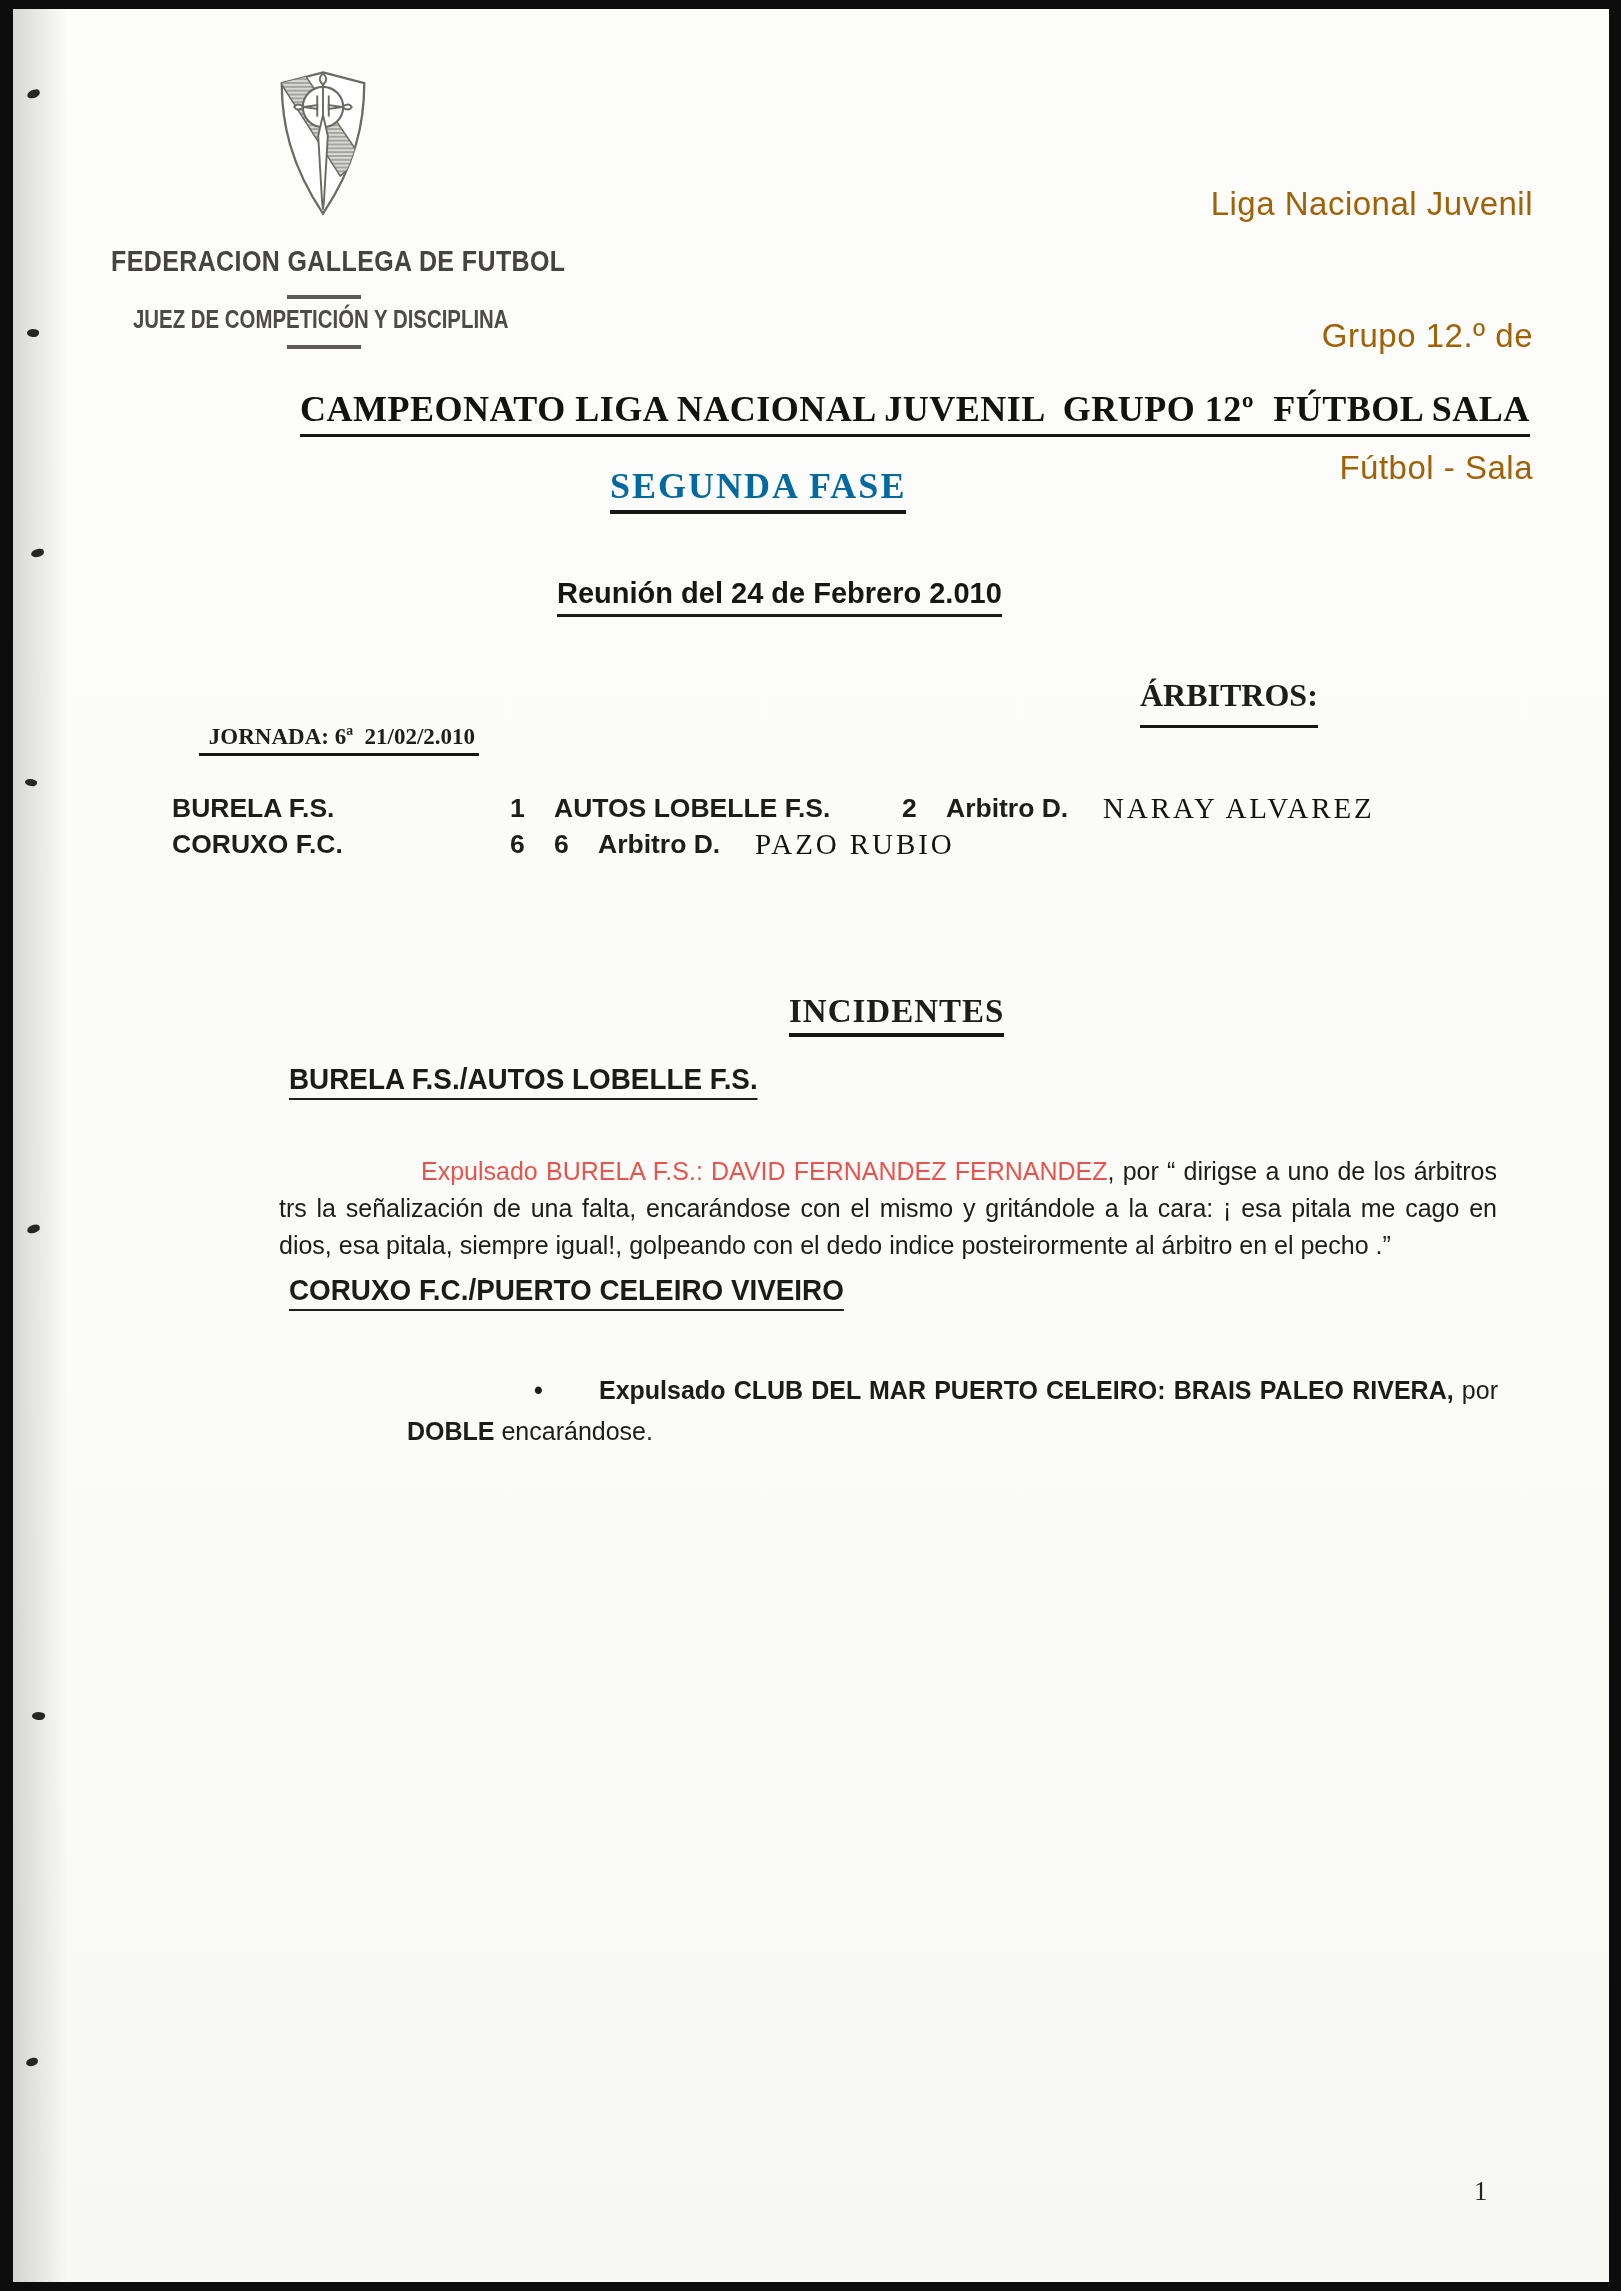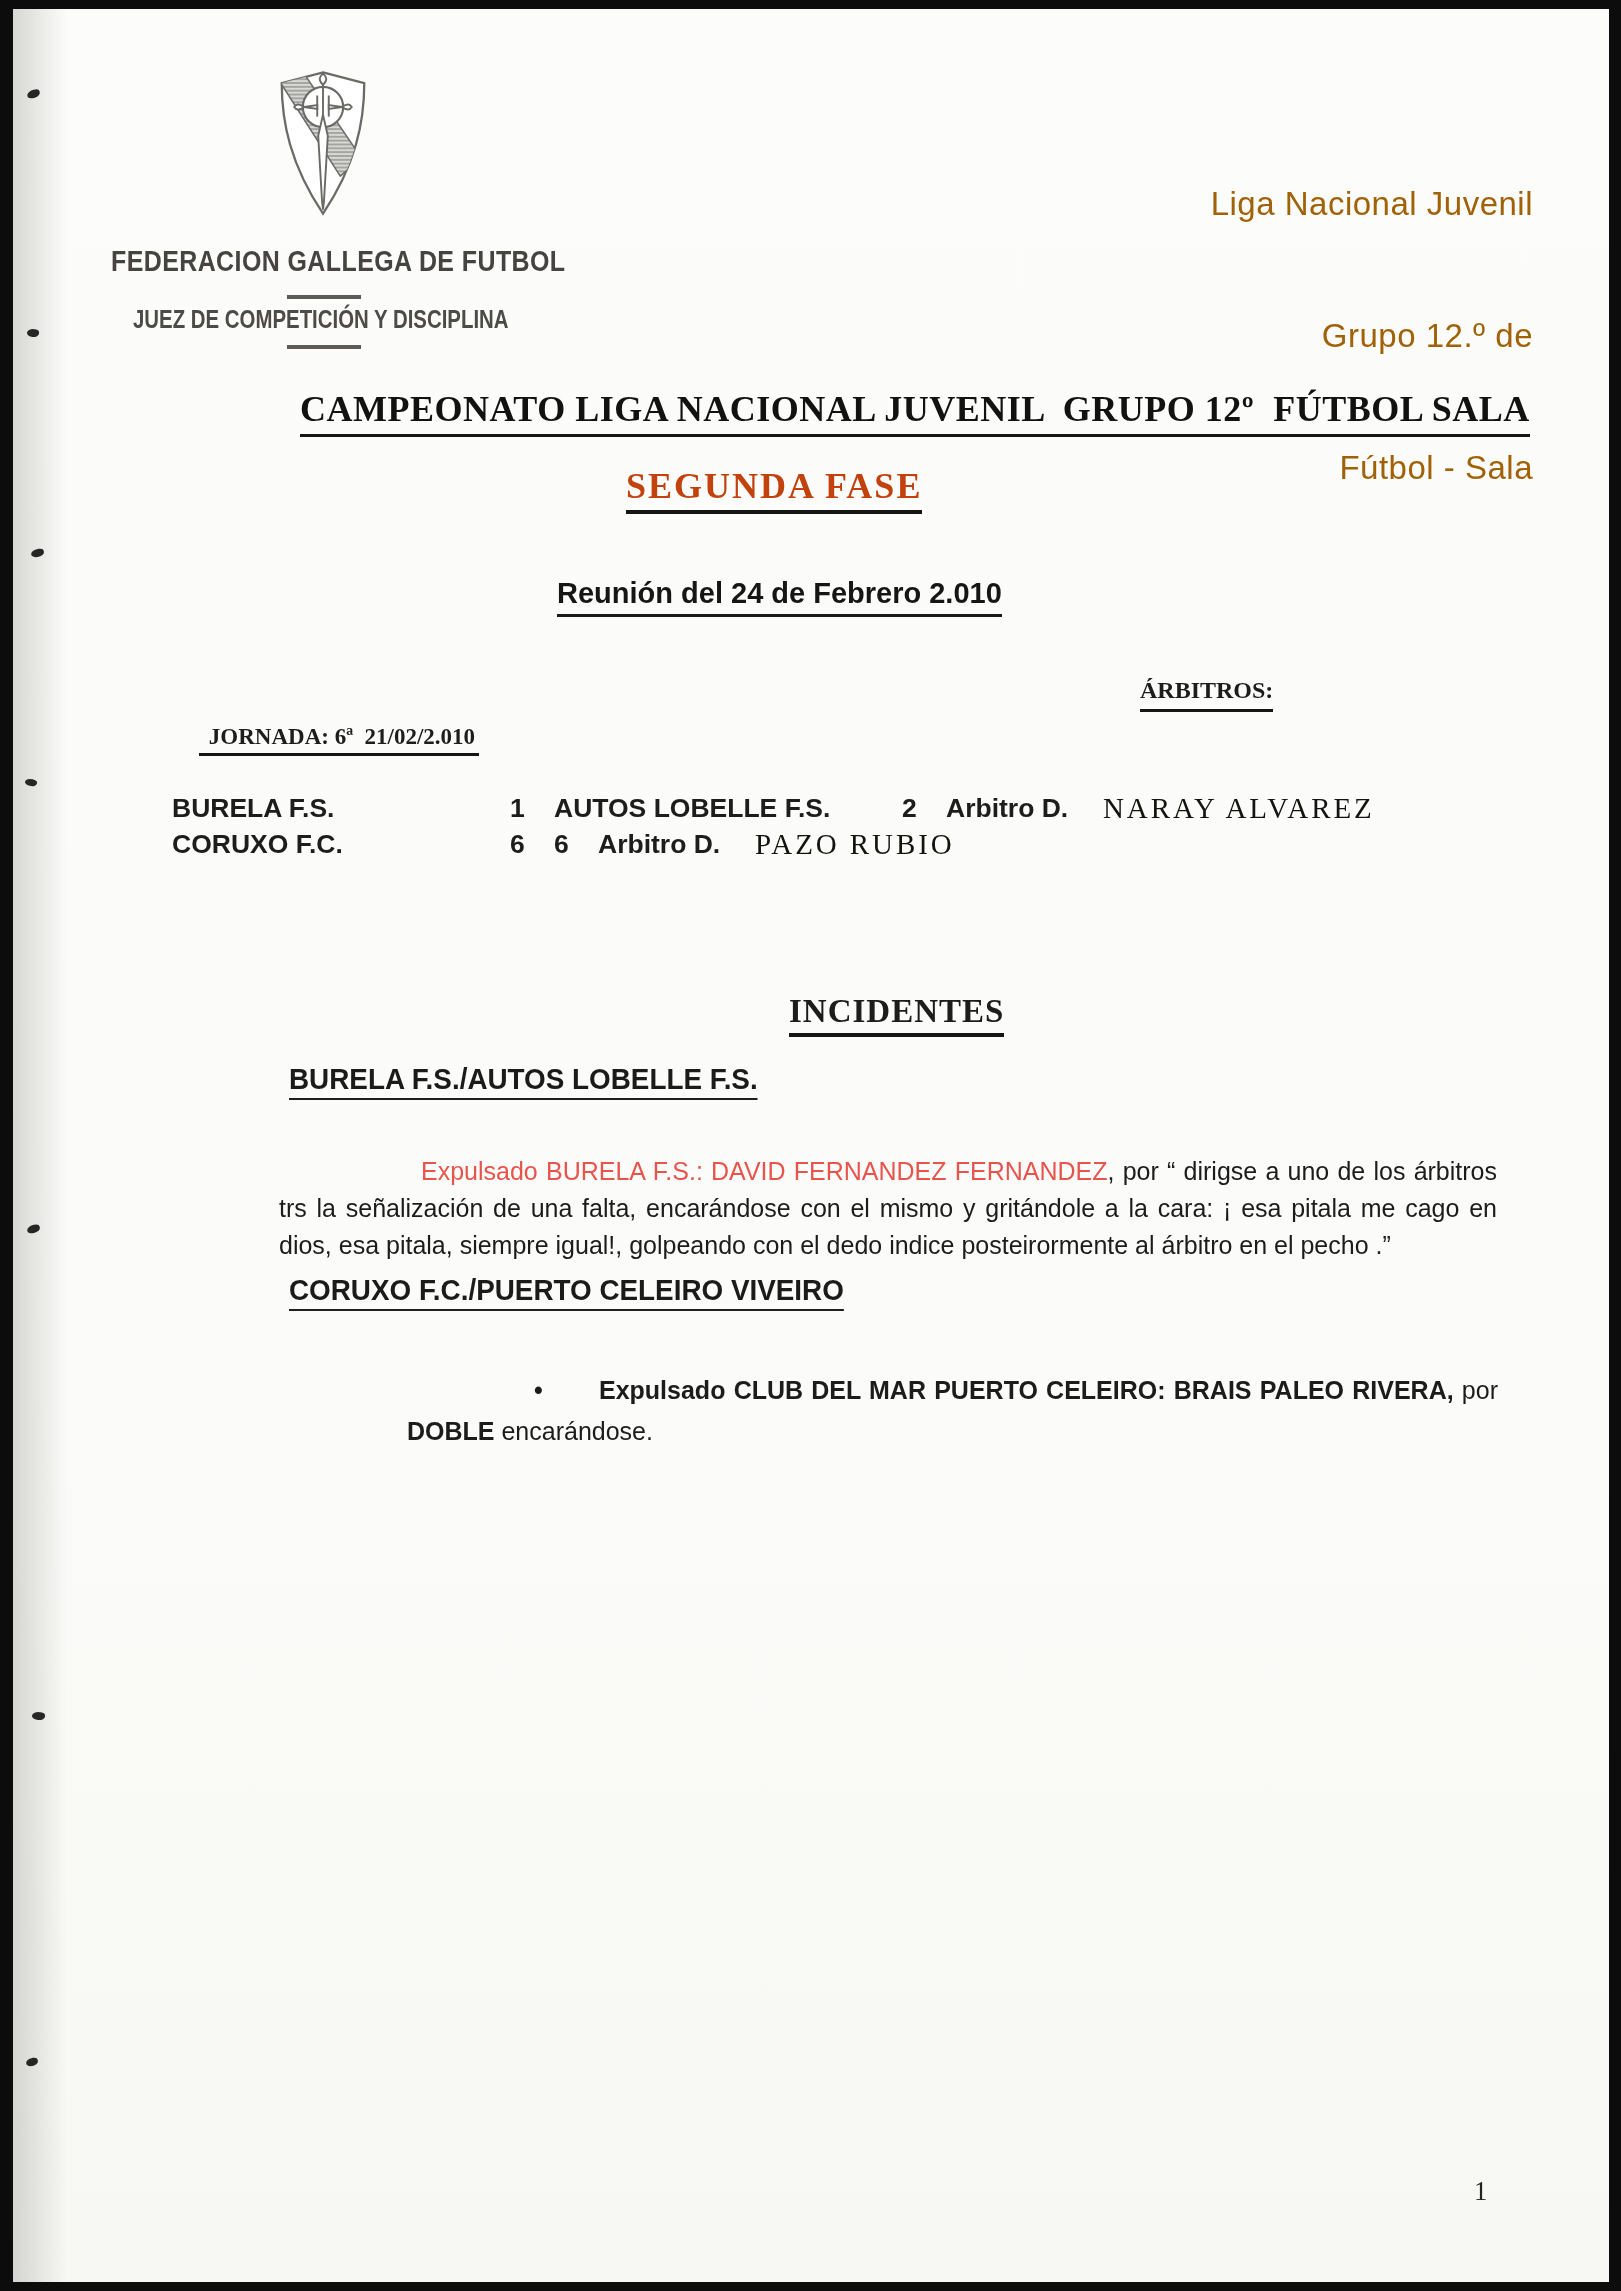--- a/index.html
+++ b/index.html
@@ -26,27 +26,27 @@
   .org-rule{position:absolute;left:287px;width:74px;height:3.9px;background:#5c5b57;}
   .org-rule1{top:295px;}
   .org-rule2{top:345px;}
   .org-subtitle{position:absolute;left:133px;top:305px;font-size:25.5px;font-weight:600;
     color:#4c4b47;transform:scaleX(.80);transform-origin:left top;white-space:pre;}
   .league{position:absolute;right:88px;top:94px;text-align:right;color:#a16207;
     font-size:33px;line-height:44px;letter-spacing:0.5px;white-space:pre;}
   .main-title{position:absolute;left:300px;top:388px;font-family:"Liberation Serif",serif;
     font-weight:bold;font-size:36px;color:#121210;white-space:pre;
     border-bottom:3.9px solid #161614;padding-bottom:3.9px;letter-spacing:0.5px;}
-  .phase{position:absolute;left:626px;top:465px;font-family:"Liberation Serif",serif;
-    font-weight:bold;font-size:36px;color:#c2410c;white-space:pre;
+  .phase{position:absolute;left:610px;top:465px;font-family:"Liberation Serif",serif;
+    font-weight:bold;font-size:36px;color:#0369a1;white-space:pre;
     border-bottom:4.9px solid #161614;padding-bottom:2.9px;letter-spacing:2px;}
   .meeting{position:absolute;left:557px;top:577px;font-weight:bold;font-size:29px;
     color:#161614;border-bottom:3.9px solid #1b1b19;padding-bottom:3.9px;white-space:pre;}
   .referees-heading{position:absolute;left:1140px;top:677px;font-family:"Liberation Serif",serif;
-    font-weight:bold;font-size:24px;border-bottom:3.9px solid #161614;padding-bottom:5px;white-space:pre;}
+    font-weight:bold;font-size:32px;border-bottom:3.9px solid #161614;padding-bottom:11px;white-space:pre;}
   .matchday{position:absolute;left:199px;top:724px;font-family:"Liberation Serif",serif;
     font-weight:bold;font-size:23px;border-bottom:3.9px solid #161614;padding-bottom:2.9px;
     padding-left:9.8px;padding-right:3.9px;white-space:pre;}
   
   .results{position:absolute;left:172px;top:790px;width:1313px;font-size:26.5px;font-weight:bold;}
   .result-row{display:flex;align-items:center;height:36px;}
   .c-home{width:338px;}
   .c-score1{width:44px;}
   .c-away{width:348px;}
   .c-score2{width:44px;}

